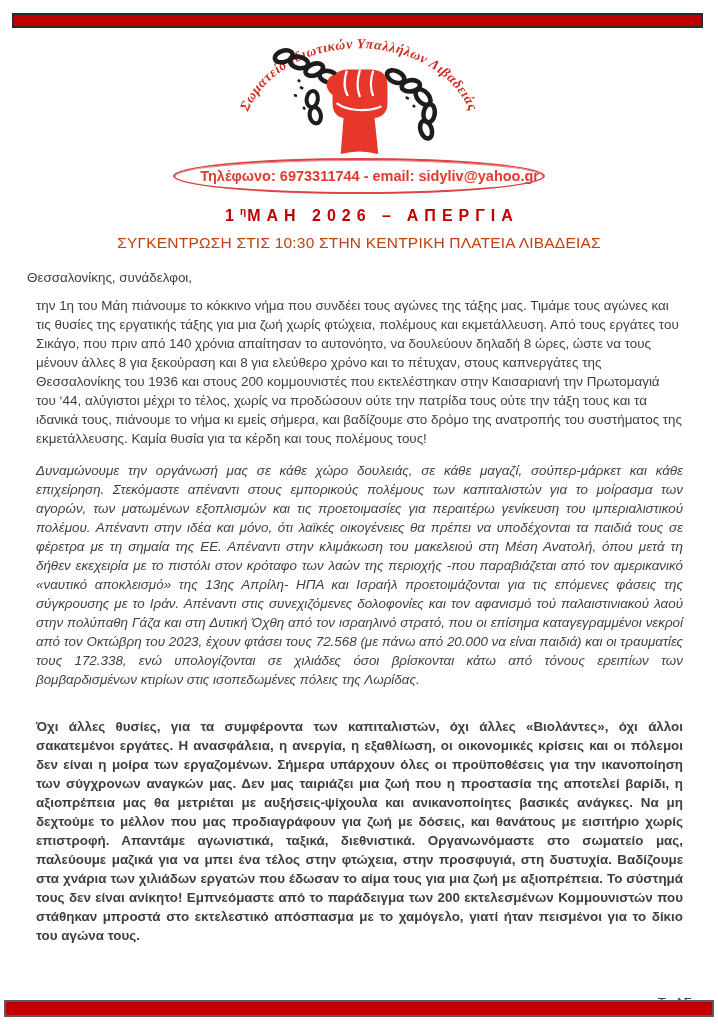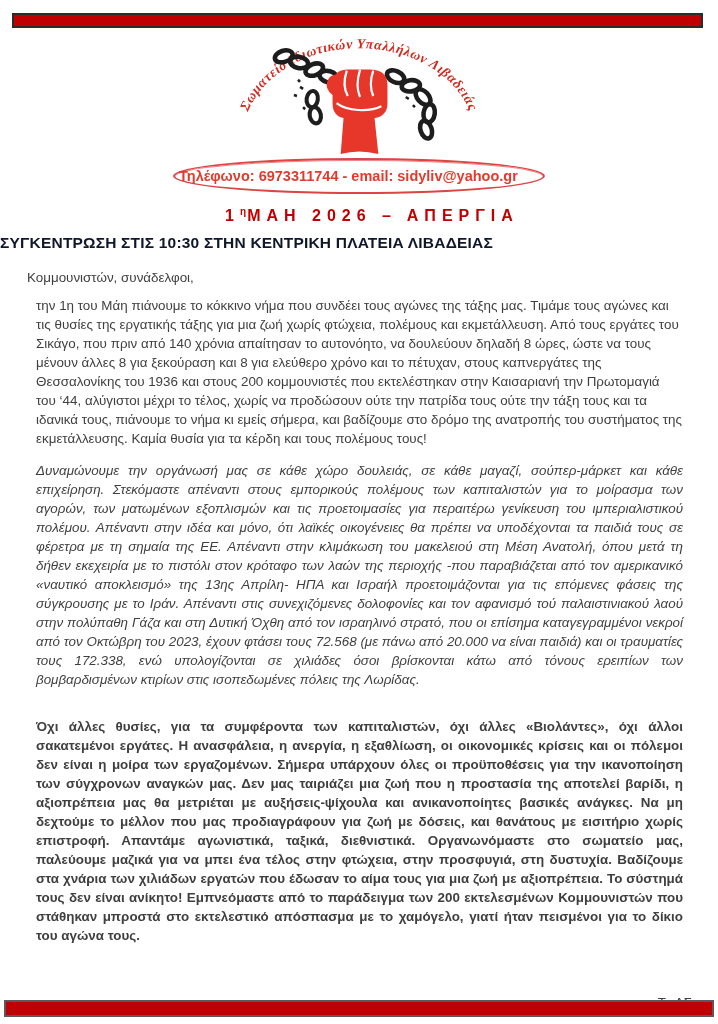--- a/index.html
+++ b/index.html
@@ -23,21 +23,21 @@
   .logo-wrap{
     margin-top:34px;
     display:flex;justify-content:center;
   }
   .contact-oval{
     width:372px;
     margin:2px auto 0 auto;
     border:2px solid #d44;
     border-radius:50%;
     box-shadow:0 1px 0 0 #e88 inset;
-    text-align:left;
+    text-align:right;
     padding:7px 4px;
     box-sizing:border-box;
   }
   .contact-oval span{
     color:#e23a2e;
     font-weight:bold;
     font-size:14.5px;
     white-space:nowrap;
   }
   h1.main-heading{
@@ -45,23 +45,24 @@
     text-align:center;
     color:#c00000;
     font-size:16px;
     font-weight:bold;
     letter-spacing:6px;
     padding-left:26px;
   }
   h1.main-heading sup{font-size:10px;letter-spacing:1px;}
   h2.subtitle-heading{
     margin:9px 0 0 0;
-    color:#0f172a;
+    text-align:center;
+    color:#c2410c;
     font-size:15.5px;
-    font-weight:bold;
+    font-weight:normal;
     letter-spacing:0.2px;
   }
   .content{
     padding:0 26px 0 27px;
     color:#3f3f3f;
     font-size:13.4px;
     line-height:19px;
   }
   .salutation{margin:16px 0 0 0;}
   .para{margin:9px;}
@@ -128,21 +129,21 @@
 
   <div class="contact-oval">
     <span>Τηλέφωνο: 6973311744 - email: sidyliv@yahoo.gr</span>
   </div>
 
   <h1 class="main-heading"><span>1</span><sup>η</sup><span>ΜΑΗ 2026 – ΑΠΕΡΓΙΑ</span></h1>
 
   <h2 class="subtitle-heading">ΣΥΓΚΕΝΤΡΩΣΗ ΣΤΙΣ 10:30 ΣΤΗΝ ΚΕΝΤΡΙΚΗ ΠΛΑΤΕΙΑ ΛΙΒΑΔΕΙΑΣ</h2>
 
   <div class="content">
-    <p class="salutation">Κομμουνιστών, συνάδελφοι,</p>
+    <p class="salutation">Θεσσαλονίκης, συνάδελφοι,</p>
     <p class="para p1">την 1η του Μάη πιάνουμε το κόκκινο νήμα που συνδέει τους αγώνες της τάξης μας. Τιμάμε τους αγώνες και τις θυσίες της εργατικής τάξης για μια ζωή χωρίς φτώχεια, πολέμους και εκμετάλλευση. Από τους εργάτες του Σικάγο, που πριν από 140 χρόνια απαίτησαν το αυτονόητο, να δουλεύουν δηλαδή 8 ώρες, ώστε να τους μένουν άλλες 8 για ξεκούραση και 8 για ελεύθερο χρόνο και το πέτυχαν, στους καπνεργάτες της Θεσσαλονίκης του 1936 και στους 200 κομμουνιστές που εκτελέστηκαν στην Καισαριανή την Πρωτομαγιά του ‘44, αλύγιστοι μέχρι το τέλος, χωρίς να προδώσουν ούτε την πατρίδα τους ούτε την τάξη τους και τα ιδανικά τους, πιάνουμε το νήμα κι εμείς σήμερα, και βαδίζουμε στο δρόμο της ανατροπής του συστήματος της εκμετάλλευσης. Καμία θυσία για τα κέρδη και τους πολέμους τους!</p>
     <p class="para p2">Δυναμώνουμε την οργάνωσή μας σε κάθε χώρο δουλειάς, σε κάθε μαγαζί, σούπερ-μάρκετ και κάθε επιχείρηση. Στεκόμαστε απέναντι στους εμπορικούς πολέμους των καπιταλιστών για το μοίρασμα των αγορών, των ματωμένων εξοπλισμών και τις προετοιμασίες για περαιτέρω γενίκευση του ιμπεριαλιστικού πολέμου. Απέναντι στην ιδέα και μόνο, ότι λαϊκές οικογένειες θα πρέπει να υποδέχονται τα παιδιά τους σε φέρετρα με τη σημαία της ΕΕ. Απέναντι στην κλιμάκωση του μακελειού στη Μέση Ανατολή, όπου μετά τη δήθεν εκεχειρία με το πιστόλι στον κρόταφο των λαών της περιοχής -που παραβιάζεται από τον αμερικανικό «ναυτικό αποκλεισμό» της 13ης Απρίλη- ΗΠΑ και Ισραήλ προετοιμάζονται για τις επόμενες φάσεις της σύγκρουσης με το Ιράν. Απέναντι στις συνεχιζόμενες δολοφονίες και τον αφανισμό τού παλαιστινιακού λαού στην πολύπαθη Γάζα και στη Δυτική Όχθη από τον ισραηλινό στρατό, που οι επίσημα καταγεγραμμένοι νεκροί από τον Οκτώβρη του 2023, έχουν φτάσει τους 72.568 (με πάνω από 20.000 να είναι παιδιά) και οι τραυματίες τους 172.338, ενώ υπολογίζονται σε χιλιάδες όσοι βρίσκονται κάτω από τόνους ερειπίων των βομβαρδισμένων κτιρίων στις ισοπεδωμένες πόλεις της Λωρίδας.</p>
     <p class="para p3">Όχι άλλες θυσίες, για τα συμφέροντα των καπιταλιστών, όχι άλλες «Βιολάντες», όχι άλλοι σακατεμένοι εργάτες. Η ανασφάλεια, η ανεργία, η εξαθλίωση, οι οικονομικές κρίσεις και οι πόλεμοι δεν είναι η μοίρα των εργαζομένων. Σήμερα υπάρχουν όλες οι προϋποθέσεις για την ικανοποίηση των σύγχρονων αναγκών μας. Δεν μας ταιριάζει μια ζωή που η προστασία της αποτελεί βαρίδι, η αξιοπρέπεια μας θα μετριέται με αυξήσεις-ψίχουλα και ανικανοποίητες βασικές ανάγκες. Να μη δεχτούμε το μέλλον που μας προδιαγράφουν για ζωή με δόσεις, και θανάτους με εισιτήριο χωρίς επιστροφή. Απαντάμε αγωνιστικά, ταξικά, διεθνιστικά. Οργανωνόμαστε στο σωματείο μας, παλεύουμε μαζικά για να μπει ένα τέλος στην φτώχεια, στην προσφυγιά, στη δυστυχία. Βαδίζουμε στα χνάρια των χιλιάδων εργατών που έδωσαν το αίμα τους για μια ζωή με αξιοπρέπεια. Το σύστημά τους δεν είναι ανίκητο! Εμπνεόμαστε από το παράδειγμα των 200 εκτελεσμένων Κομμουνιστών που στάθηκαν μπροστά στο εκτελεστικό απόσπασμα με το χαμόγελο, γιατί ήταν πεισμένοι για το δίκιο του αγώνα τους.</p>
 
     <div class="signature">
       <div>Το ΔΣ</div>
     </div>
   </div>
 
   <div class="bar bottom"></div>

